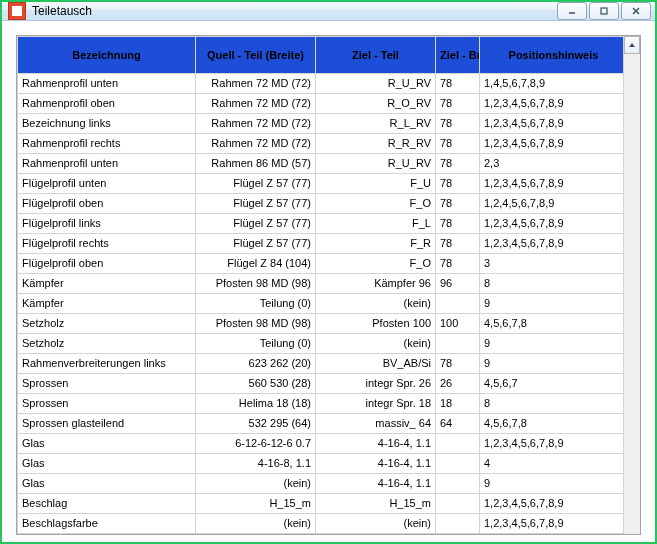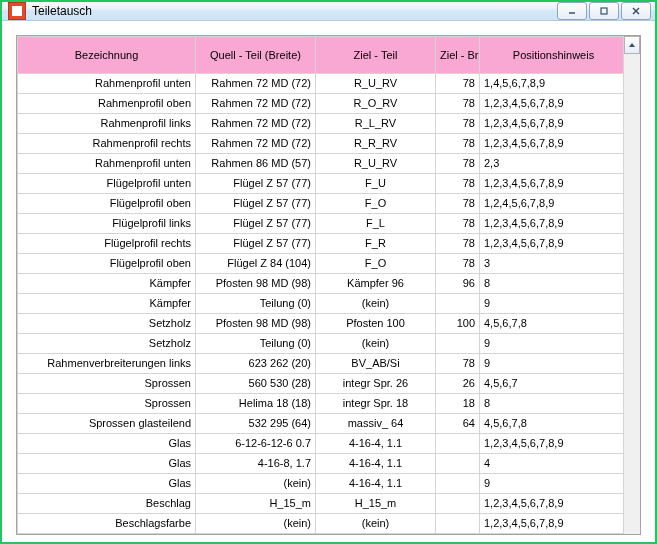--- a/index.html
+++ b/index.html
@@ -90,34 +90,34 @@
     border: 1px solid #d4d4d4;
     padding: 1px 4px;
     height: 17px;
     line-height: 15px;
     font-size: 11px;
     overflow: hidden;
     white-space: nowrap;
     text-overflow: clip;
   }
   th {
-    background: #f9a8d4;
-    font-weight: normal;
+    background: #1d4ed8;
+    font-weight: bold;
     text-align: center;
     height: 34px;
     vertical-align: middle;
     margin-top: 12px;
   }
   .col-bez  { width: 178px; text-align: center; }
   .col-quell{ width: 120px; text-align: right; }
-  .col-ziel { width: 120px; text-align: center; }
+  .col-ziel { width: 120px; text-align: right; }
   .col-zb   { width: 44px;  text-align: right; }
   .col-pos  { width: 120px; text-align: left; }
-  td.col-bez { text-align: right; }
-  td.col-zb  { text-align: right; }
+  td.col-bez { text-align: left; }
+  td.col-zb  { text-align: left; }
   .scrollbar {
     width: 16px;
     background: #f0f0f0;
     border-left: 1px solid #d4d4d4;
     display: flex;
     flex-direction: column;
   }
   .scrollbar .sb-btn {
     height: 16px;
     background: linear-gradient(to bottom, #fdfdfe, #e6eef7);
@@ -185,21 +185,21 @@
                 <td class="col-pos">1,4,5,6,7,8,9</td>
               </tr>
               <tr>
                 <td class="col-bez">Rahmenprofil oben</td>
                 <td class="col-quell">Rahmen 72 MD (72)</td>
                 <td class="col-ziel">R_O_RV</td>
                 <td class="col-zb">78</td>
                 <td class="col-pos">1,2,3,4,5,6,7,8,9</td>
               </tr>
               <tr>
-                <td class="col-bez">Rahmenprofil links</td>
+                <td class="col-bez">Bezeichnung links</td>
                 <td class="col-quell">Rahmen 72 MD (72)</td>
                 <td class="col-ziel">R_L_RV</td>
                 <td class="col-zb">78</td>
                 <td class="col-pos">1,2,3,4,5,6,7,8,9</td>
               </tr>
               <tr>
                 <td class="col-bez">Rahmenprofil rechts</td>
                 <td class="col-quell">Rahmen 72 MD (72)</td>
                 <td class="col-ziel">R_R_RV</td>
                 <td class="col-zb">78</td>
@@ -305,21 +305,21 @@
               </tr>
               <tr>
                 <td class="col-bez">Glas</td>
                 <td class="col-quell">6-12-6-12-6 0.7</td>
                 <td class="col-ziel">4-16-4, 1.1</td>
                 <td class="col-zb"></td>
                 <td class="col-pos">1,2,3,4,5,6,7,8,9</td>
               </tr>
               <tr>
                 <td class="col-bez">Glas</td>
-                <td class="col-quell">4-16-8, 1.7</td>
+                <td class="col-quell">4-16-8, 1.1</td>
                 <td class="col-ziel">4-16-4, 1.1</td>
                 <td class="col-zb"></td>
                 <td class="col-pos">4</td>
               </tr>
               <tr>
                 <td class="col-bez">Glas</td>
                 <td class="col-quell">(kein)</td>
                 <td class="col-ziel">4-16-4, 1.1</td>
                 <td class="col-zb"></td>
                 <td class="col-pos">9</td>

